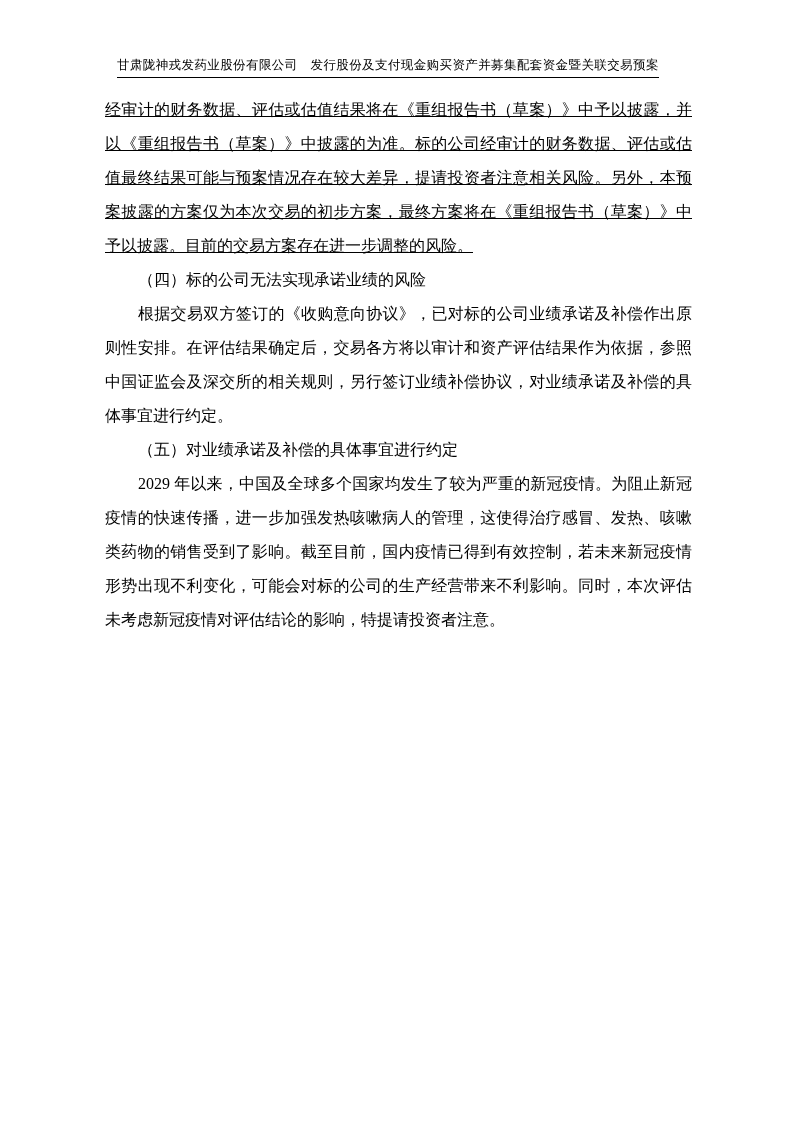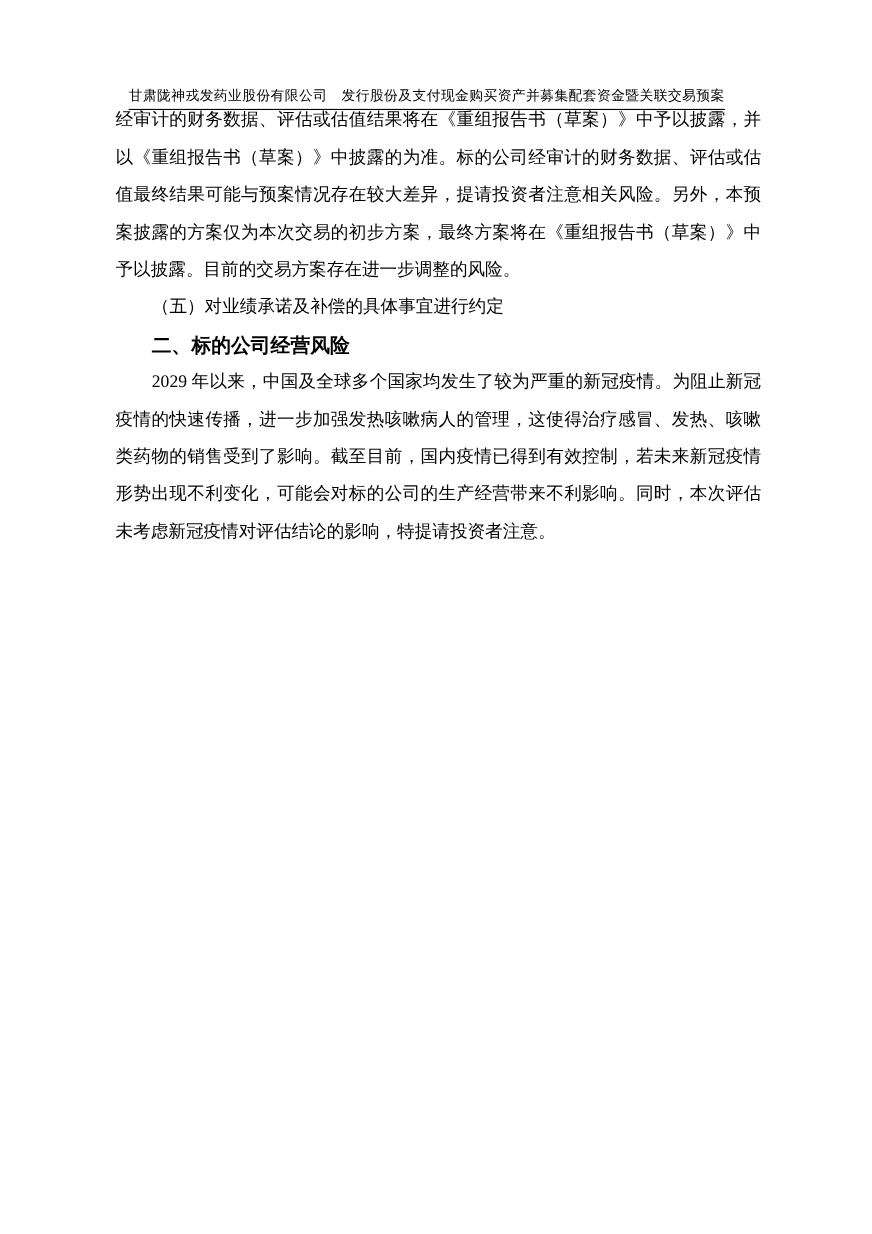--- a/index.html
+++ b/index.html
@@ -18,21 +18,20 @@
   }
   .doc-header {
     position: absolute;
     top: 57px;
     left: 105px;
     width: 587px;
     font-size: 12.5px;
     line-height: 17px;
     letter-spacing: 0.4px;
     white-space: nowrap;
-    margin-top: 22px;
   }
   .doc-header .header-text {
     display: inline-block;
     margin-left: 12px;
     padding-bottom: 3px;
     border-bottom: 1px solid #000000;
   }
   .content {
     position: absolute;
     top: 93px;
@@ -41,20 +40,21 @@
     font-size: 16px;
     line-height: 34px;
     text-align: justify;
   }
   .content p {
     margin: 0;
     text-indent: 33px;
   }
   .content p.continuation {
     text-indent: 0;
+    text-decoration: underline;
   }
   
   .sub-heading {
     margin: 0;
     text-indent: 33px;
   }
   .level1-heading {
     margin: 16px 0 14px 0;
     font-family: "Liberation Sans", "DejaVu Sans", sans-serif;
     font-size: 18px;
@@ -77,26 +77,27 @@
 
 <div class="page">
 
   <div class="doc-header">
     <span class="header-text">甘肃陇神戎发药业股份有限公司　发行股份及支付现金购买资产并募集配套资金暨关联交易预案</span>
   </div>
 
   <div class="content">
     <p class="continuation">经审计的财务数据、评估或估值结果将在《重组报告书（草案）》中予以披露，并以《重组报告书（草案）》中披露的为准。标的公司经审计的财务数据、评估或估值最终结果可能与预案情况存在较大差异，提请投资者注意相关风险。另外，本预案披露的方案仅为本次交易的初步方案，最终方案将在《重组报告书（草案）》中予以披露。目前的交易方案存在进一步调整的风险。</p>
 
+    <p class="sub-heading">（四）标的公司无法实现承诺业绩的风险</p>
 
+    <p>根据交易双方签订的《收购意向协议》，已对标的公司业绩承诺及补偿作出原则性安排。在评估结果确定后，交易各方将以审计和资产评估结果作为依据，参照中国证监会及深交所的相关规则，另行签订业绩补偿协议，对业绩承诺及补偿的具体事宜进行约定。</p>
 
 
     <p class="sub-heading">（五）对业绩承诺及补偿的具体事宜进行约定</p>
 
 
-    <p class="level1-heading">二、标的公司经营风险</p>
 
 
     <p>2029 年以来，中国及全球多个国家均发生了较为严重的新冠疫情。为阻止新冠疫情的快速传播，进一步加强发热咳嗽病人的管理，这使得治疗感冒、发热、咳嗽类药物的销售受到了影响。截至目前，国内疫情已得到有效控制，若未来新冠疫情形势出现不利变化，可能会对标的公司的生产经营带来不利影响。同时，本次评估未考虑新冠疫情对评估结论的影响，特提请投资者注意。</p>
   </div>
 
 
 </div>
 
 </body></html>

